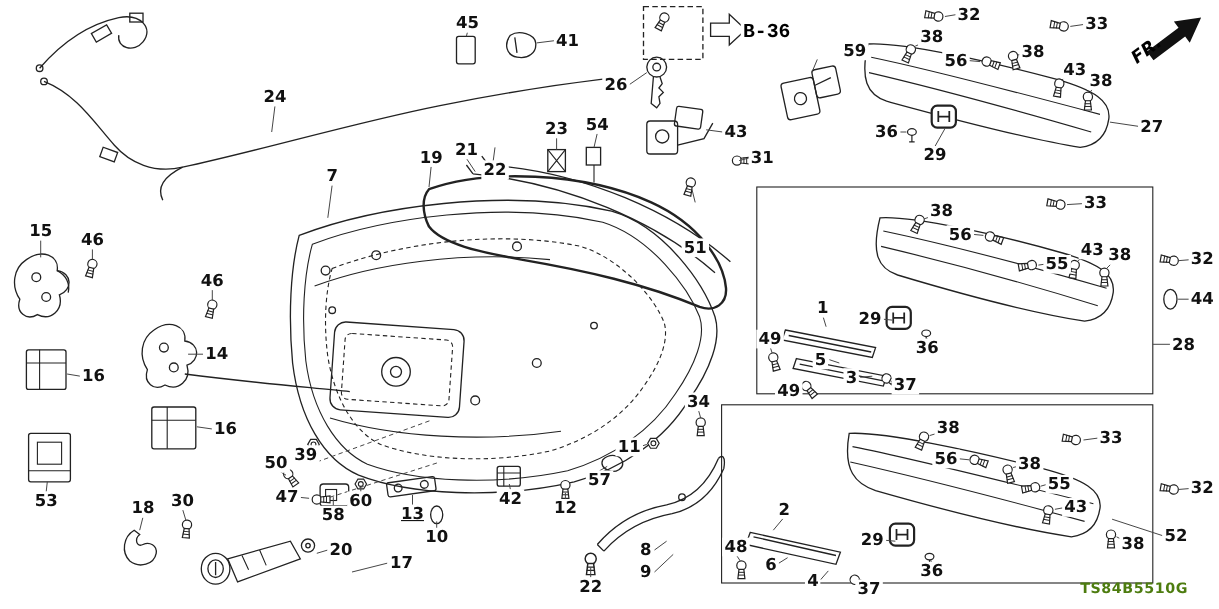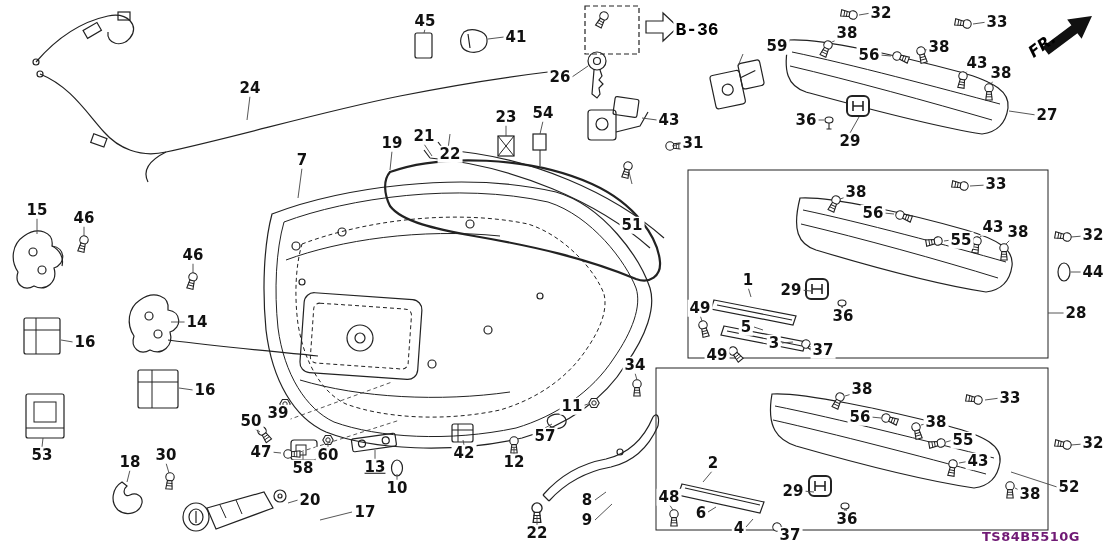--- a/index.html
+++ b/index.html
@@ -17,21 +17,21 @@
   .ref-label {
     position:absolute; transform:translate(-50%,-50%);
     font:bold 18px "DejaVu Sans", sans-serif; color:#000; background:#fff; padding:0 2px;
   }
   .fr-label {
     position:absolute; transform:translate(-50%,-50%) rotate(-37deg);
     font:italic bold 16px "DejaVu Sans", sans-serif; color:#000;
   }
   .code-label {
     position:absolute; transform:translate(-50%,-50%);
-    font:bold 13px "DejaVu Sans", sans-serif; color:#701a75; letter-spacing:.5px;
+    font:bold 13px "DejaVu Sans", sans-serif; color:#4d7c0f; letter-spacing:.5px;
   }
   .ln { fill:none; stroke:#222; stroke-width:1.2; }
   .thk { stroke-width:2.2; }
   .thin { stroke-width:1; }
   .ld { fill:none; stroke:#444; stroke-width:0.9; }
   .dsh { stroke-dasharray:4 3; }
 </style>
 </head>
 <body>
 

